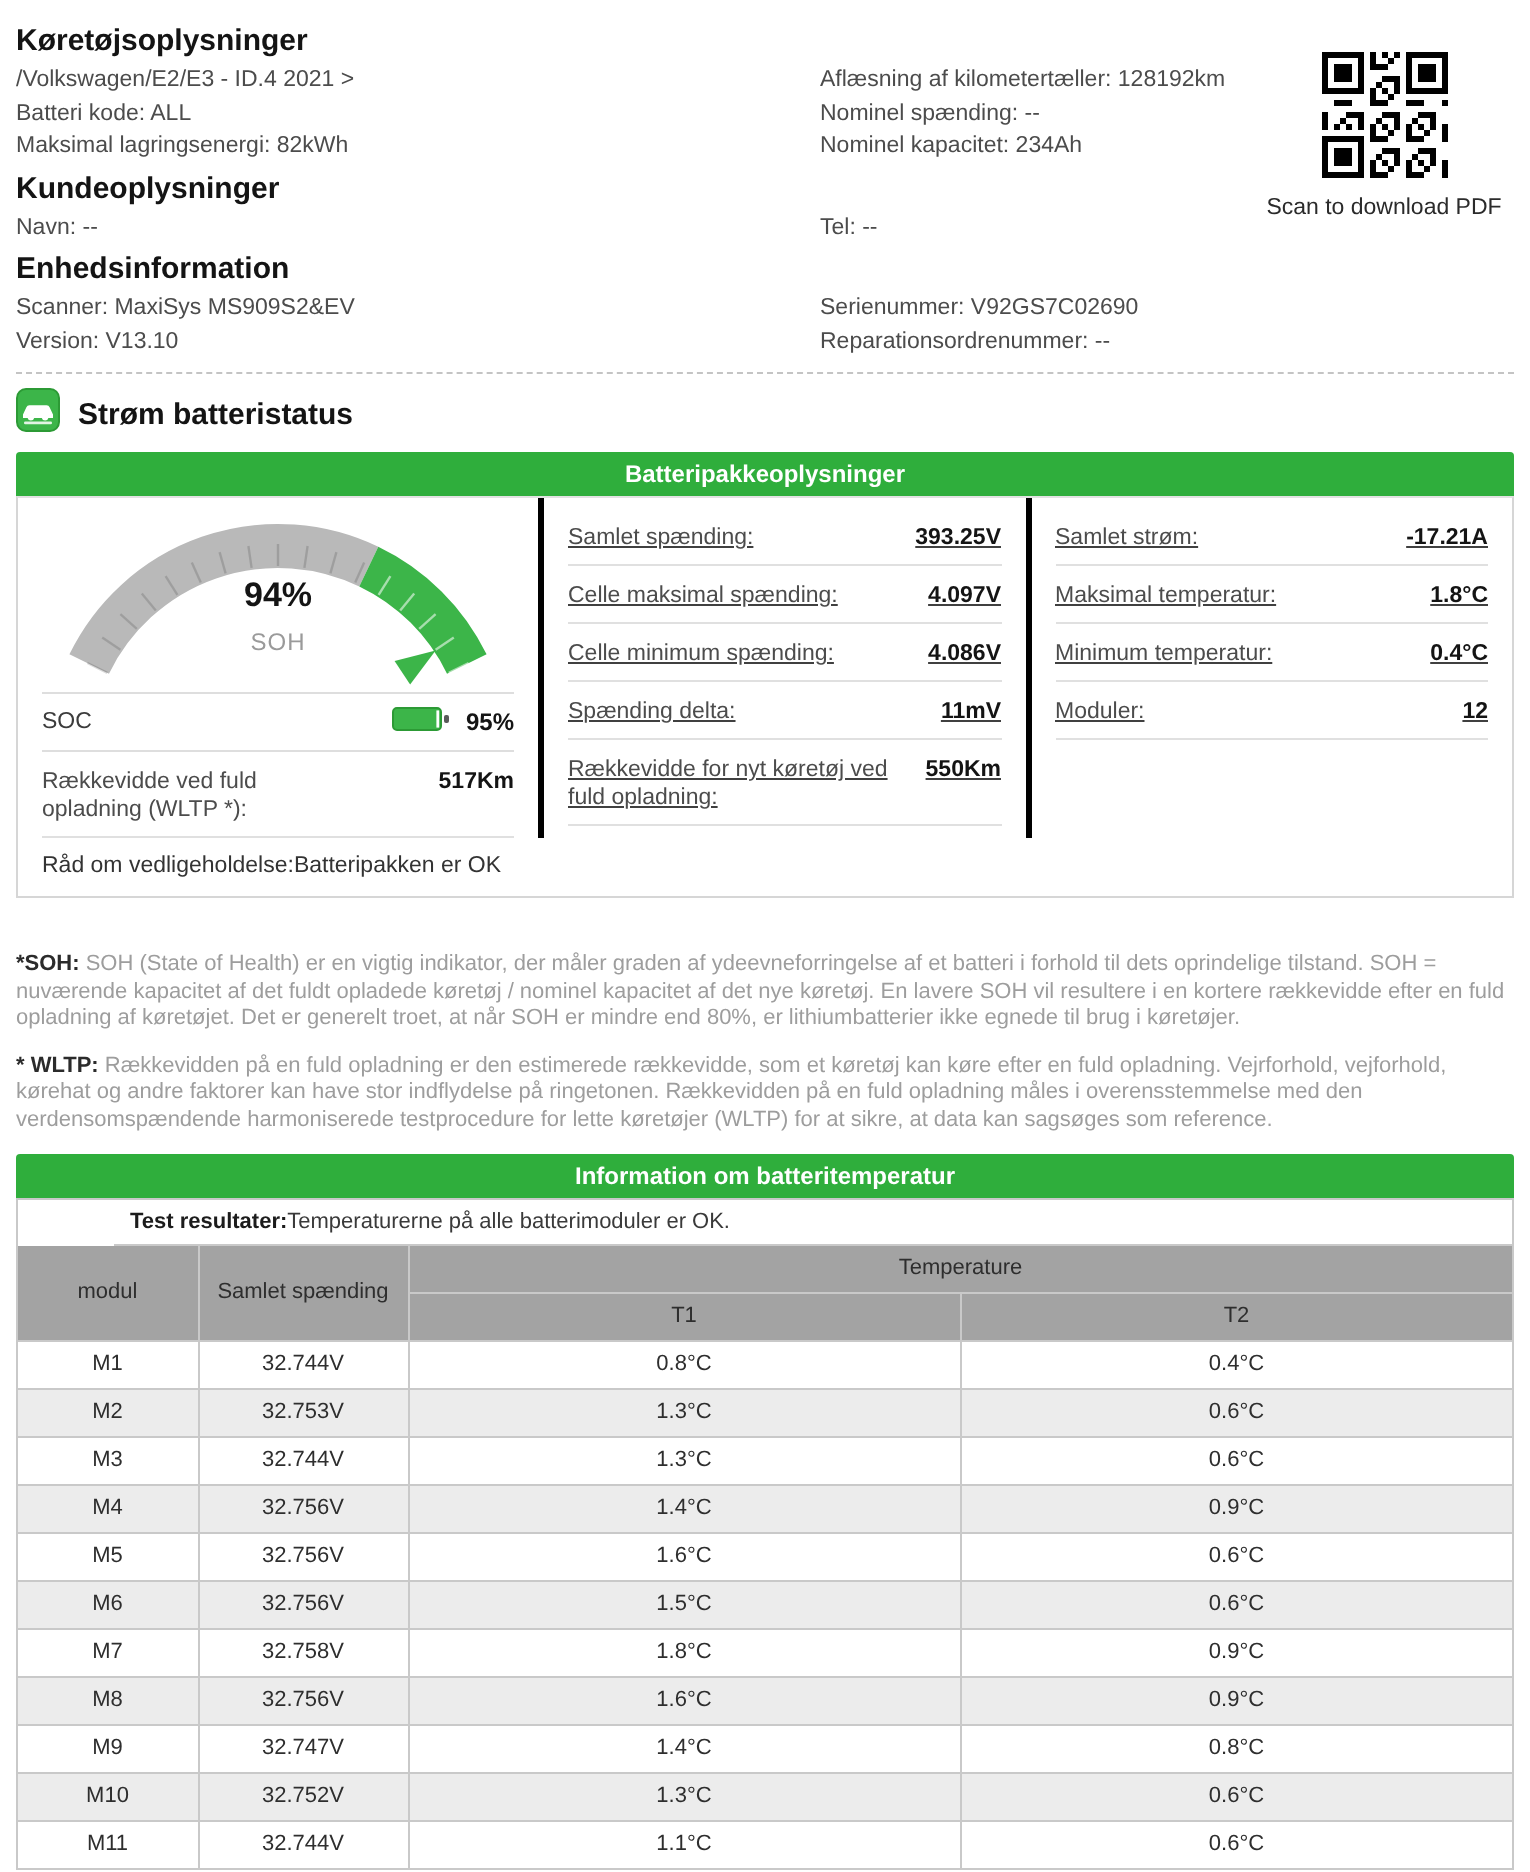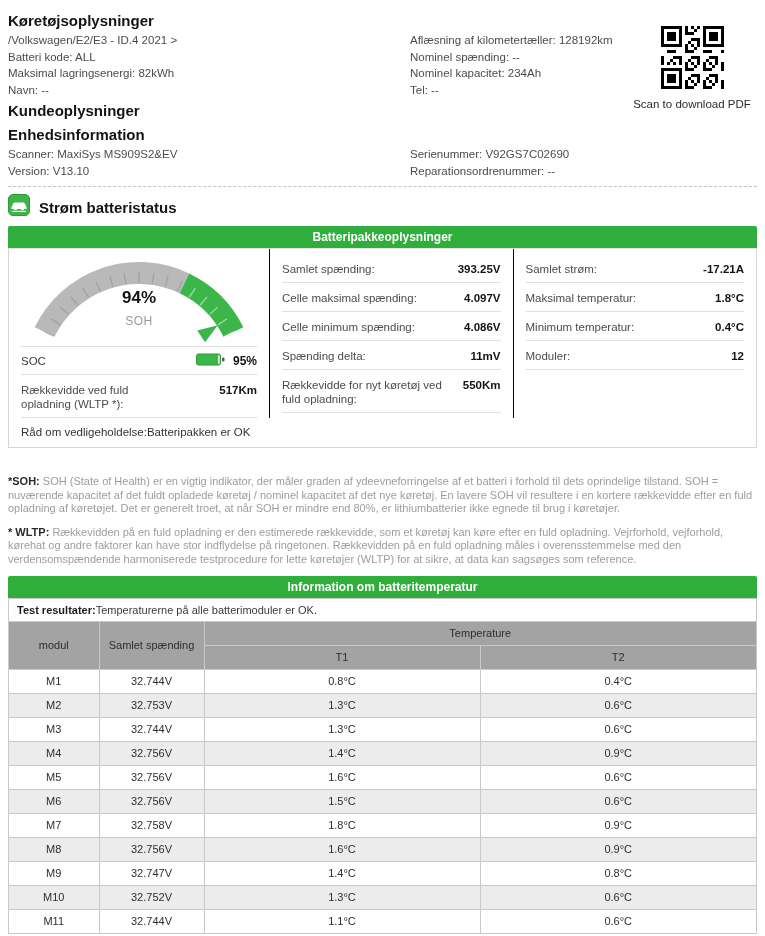--- a/index.html
+++ b/index.html
@@ -28,21 +28,21 @@
 
   
   .banner{margin-top:6px;height:22px;background:var(--accent-green);color:#fff;
           font-size:12px;font-weight:600;display:flex;align-items:center;justify-content:center;
           border-radius:2px 2px 0 0;}
 
   
   .card{border:1px solid #d6d6d6;border-top:1px solid #e2e2e2;display:grid;
         grid-template-columns:1fr 1fr 1fr;background:#fff;}
   .card .col{padding:5px 12px 0;min-height:148px;}
-  .card .col + .col{border-left:1px solid #000000;}
+  .card .col + .col{border-left:3px solid #000000;text-decoration:underline;}
   .gauge-wrap{position:relative;height:92px;}
   .gauge-wrap svg{display:block;margin:0 auto;}
   .gauge-center{position:absolute;left:0;right:0;text-align:center;}
   .soh-val{top:34px;font-size:17px;font-weight:700;color:#141414;}
   .soh-lbl{top:60px;font-size:12px;color:#9a9a9a;letter-spacing:.5px;}
   #gauge-arc-gray{stroke:var(--gauge-gray);}
   #gauge-arc-green{stroke:var(--gauge-green);}
   #gauge-pointer{fill:var(--gauge-green);}
   .socrow{display:flex;align-items:center;border-top:1px solid #dedede;border-bottom:1px solid #dedede;
           padding:6px 0;font-size:11.5px;color:#3c3c3c;}
@@ -54,21 +54,21 @@
   .statrow .val{color:#141414;font-weight:700;white-space:nowrap;margin-left:6px;}
   .card-footer{grid-column:1 / -1;padding:8px 12px 9px;font-size:11.5px;color:#333;}
 
   
   .footnotes{margin-top:27px;}
   .fn{font-size:11px;line-height:13.5px;color:#9d9d9d;margin:0 0 10px;}
   .fn b{color:#2b2b2b;}
 
   
   .tbox{border:1px solid #c9c9c9;}
-  .test-line{padding:5px 8px;font-size:11px;color:#3a3a3a;border-bottom:1px solid #c9c9c9;}
+  .test-line{padding:5px 8px;font-size:11px;color:#3a3a3a;border-bottom:1px solid #c9c9c9;margin-left:48px;}
   .test-line b{color:#1c1c1c;}
   table.temp{width:100%;border-collapse:collapse;border-style:hidden;table-layout:fixed;}
   table.temp th,table.temp td{border:1px solid #c9c9c9;font-size:11px;text-align:center;
       padding:5px 4px;line-height:13px;color:#2e2e2e;font-weight:400;}
   table.temp thead th{background:#a3a3a3;}
   table.temp tbody tr:nth-child(even){background:#ececec;}
 </style>
 </head>
 <body>
 
@@ -85,27 +85,27 @@
     </div>
     <div class="hrow">
       <div class="hline">Batteri kode: ALL</div>
       <div class="hline">Nominel spænding: --</div>
     </div>
     <div class="hrow">
       <div class="hline">Maksimal lagringsenergi: 82kWh</div>
       <div class="hline">Nominel kapacitet: 234Ah</div>
     </div>
     <div class="hrow">
-      <div class="hline">Navn: --</div>
-      <div class="hline">Tel: --</div>
-    </div>
-    <div class="hrow">
         <div class="h-title">Kundeoplysninger</div>
         <div></div>
       </div>
+    <div class="hrow">
+      <div class="hline">Navn: --</div>
+      <div class="hline">Tel: --</div>
+    </div>
     <div class="hrow">
         <div class="h-title">Enhedsinformation</div>
         <div></div>
       </div>
     <div class="hrow">
       <div class="hline">Scanner: MaxiSys MS909S2&amp;EV</div>
       <div class="hline">Serienummer: V92GS7C02690</div>
     </div>
     <div class="hrow">
       <div class="hline">Version: V13.10</div>

